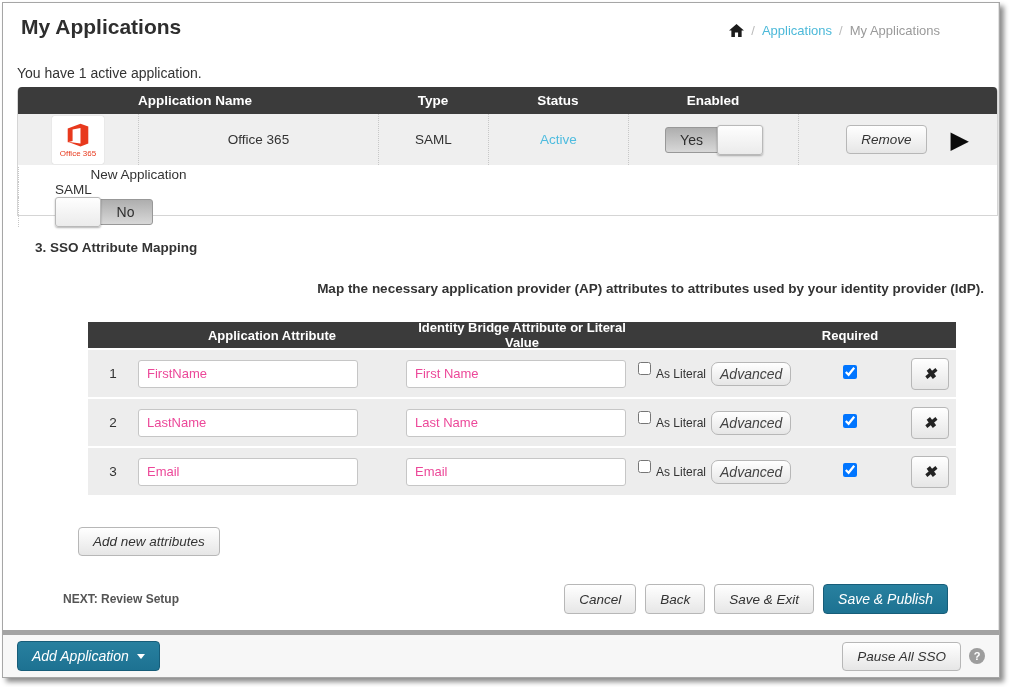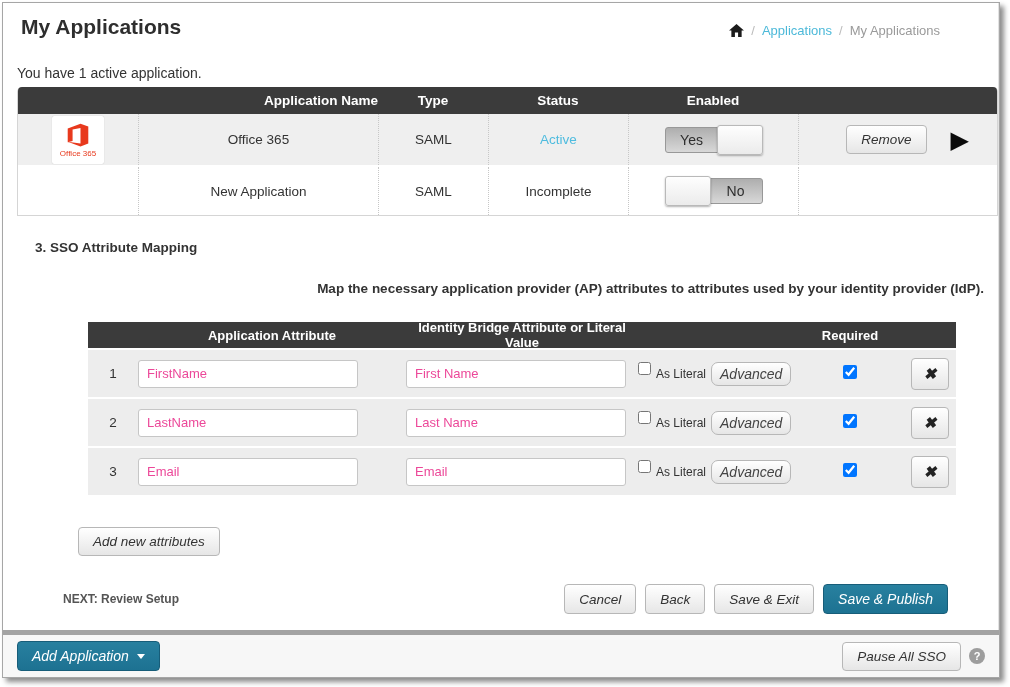--- a/index.html
+++ b/index.html
@@ -21,23 +21,23 @@
 
   
   .active-summary { font-size: 14px; margin: 26px 0 6px 0; color: #333; }
 
   
   .apps-table { width: 981px; border: 1px solid #d5d5d5; border-top: none; border-radius: 5px 5px 0 0; }
   .apps-head { display: flex; background: #3b3b3b; color: #fff; height: 27px; align-items: center;
     border-radius: 4px 4px 0 0; font-size: 13.5px; font-weight: bold; }
   .apps-row { display: flex; align-items: center; height: 51px; font-size: 13.5px; }
   .apps-row.gray { background: #efefef; }
-  .apps-row.white { background: #fff; border-top: 2px solid #fff; height: 50px; }
+  .apps-row.white { background: #fff; border-top: 2px solid #fff; height: 50px; flex-direction: column; }
   .c-icon { width: 120px; display: flex; justify-content: center; }
-  .c-name { width: 240px; text-align: right; }
+  .c-name { width: 240px; text-align: left; }
   .c-type { width: 110px; text-align: center; }
   .c-status { width: 140px; text-align: center; }
   .c-enabled { width: 170px; text-align: center; }
   .c-actions { flex: 1; display: flex; align-items: center; justify-content: flex-end; padding-right: 28px; gap: 24px; }
   .apps-row .c-name, .apps-row .c-type, .apps-row .c-status, .apps-row .c-enabled {
     align-self: stretch; display: flex; align-items: center; justify-content: center; }
   .apps-row .c-type, .apps-row .c-status, .apps-row .c-enabled, .apps-row .c-name { border-left: 1px dotted #c7c7c7; }
   .apps-row .c-actions { border-left: 1px dotted #c7c7c7; align-self: stretch; }
   .status-active { color: #4fbcdf; }
   .office-tile { width: 52px; height: 48px; background: #fff; border-radius: 2px; display: flex;
@@ -157,21 +157,20 @@
         <div class="c-actions">
           <button class="btn">Remove</button>
           <span class="expand-arrow">▶</span>
         </div>
       </div>
 
       <div class="apps-row white">
         <div class="c-icon"></div>
         <div class="c-name">New Application</div>
         <div class="c-type">SAML</div>
-        <div class="c-status">Incomplete</div>
         <div class="c-enabled">
           <div class="toggle off">
             <span class="knob"></span>
             <span class="seg">No</span>
           </div>
         </div>
         <div class="c-actions"></div>
       </div>
     </div>
 

